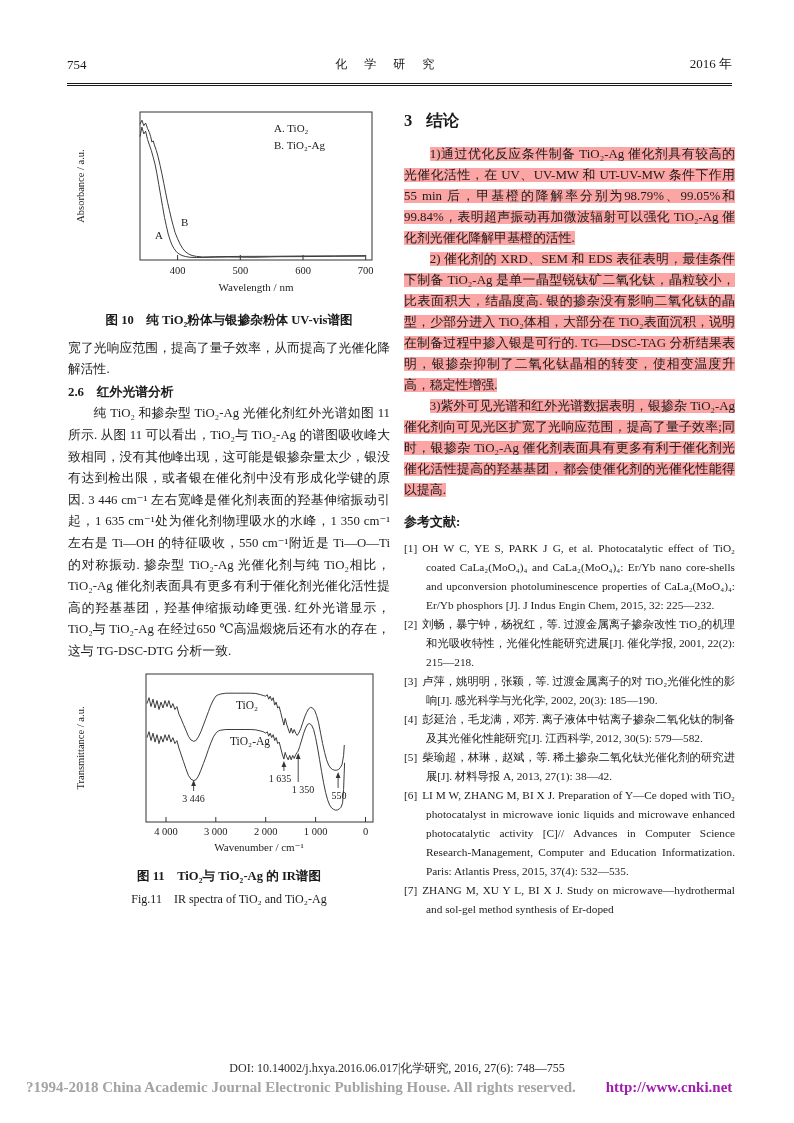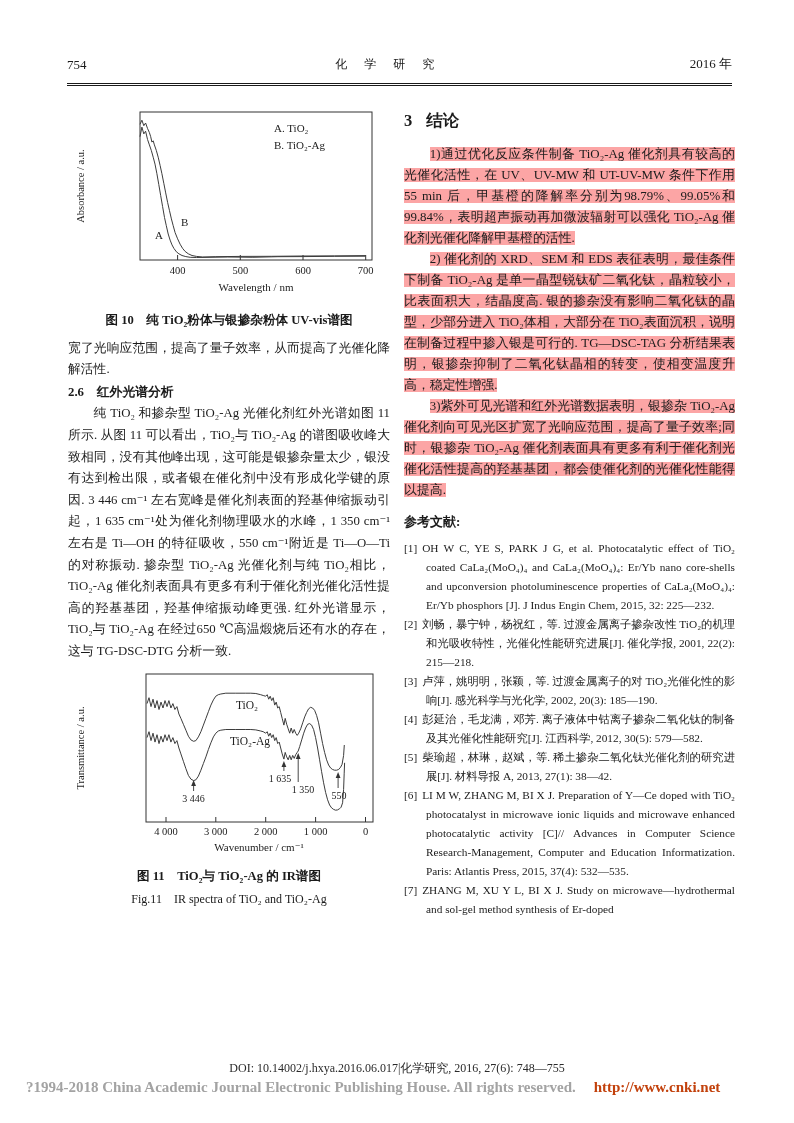--- a/index.html
+++ b/index.html
@@ -30,21 +30,21 @@
   .hl{background:#fca5a5}
 
   .refs-heading{font-weight:bold;font-size:13px;margin:10px 0 7px;text-align:left}
   .ref{font-size:11.3px;line-height:19px;padding-left:22px;text-indent:-22px;text-align:justify}
   .ref .ref-num{margin-right:5px}
 
   .footer-doi{position:absolute;top:1060px;left:0;width:100%;text-align:center;
               font-size:12px;color:#2a2a2a}
   .footer-copy{position:absolute;top:1079px;left:26px;font-size:15px;font-weight:600;
                color:#a3a3a3;white-space:nowrap}
-  .footer-copy .cnki-url{margin-left:14px;color:#c2410c;text-decoration:none}
+  .footer-copy .cnki-url{margin-left:26px;color:#a21caf;text-decoration:none}
 
   svg text{font-family:"Liberation Serif","DejaVu Serif",serif;fill:#222}
   svg .curve{fill:none;stroke:#3c3c3c;stroke-width:1}
   svg .frame{fill:none;stroke:#333;stroke-width:1}
   svg .tick{stroke:#333;stroke-width:1}
   svg .ann-arrow{stroke:#333;stroke-width:0.9}
   svg .ann-head{fill:#333}
 </style>
 </head>
 <body>

